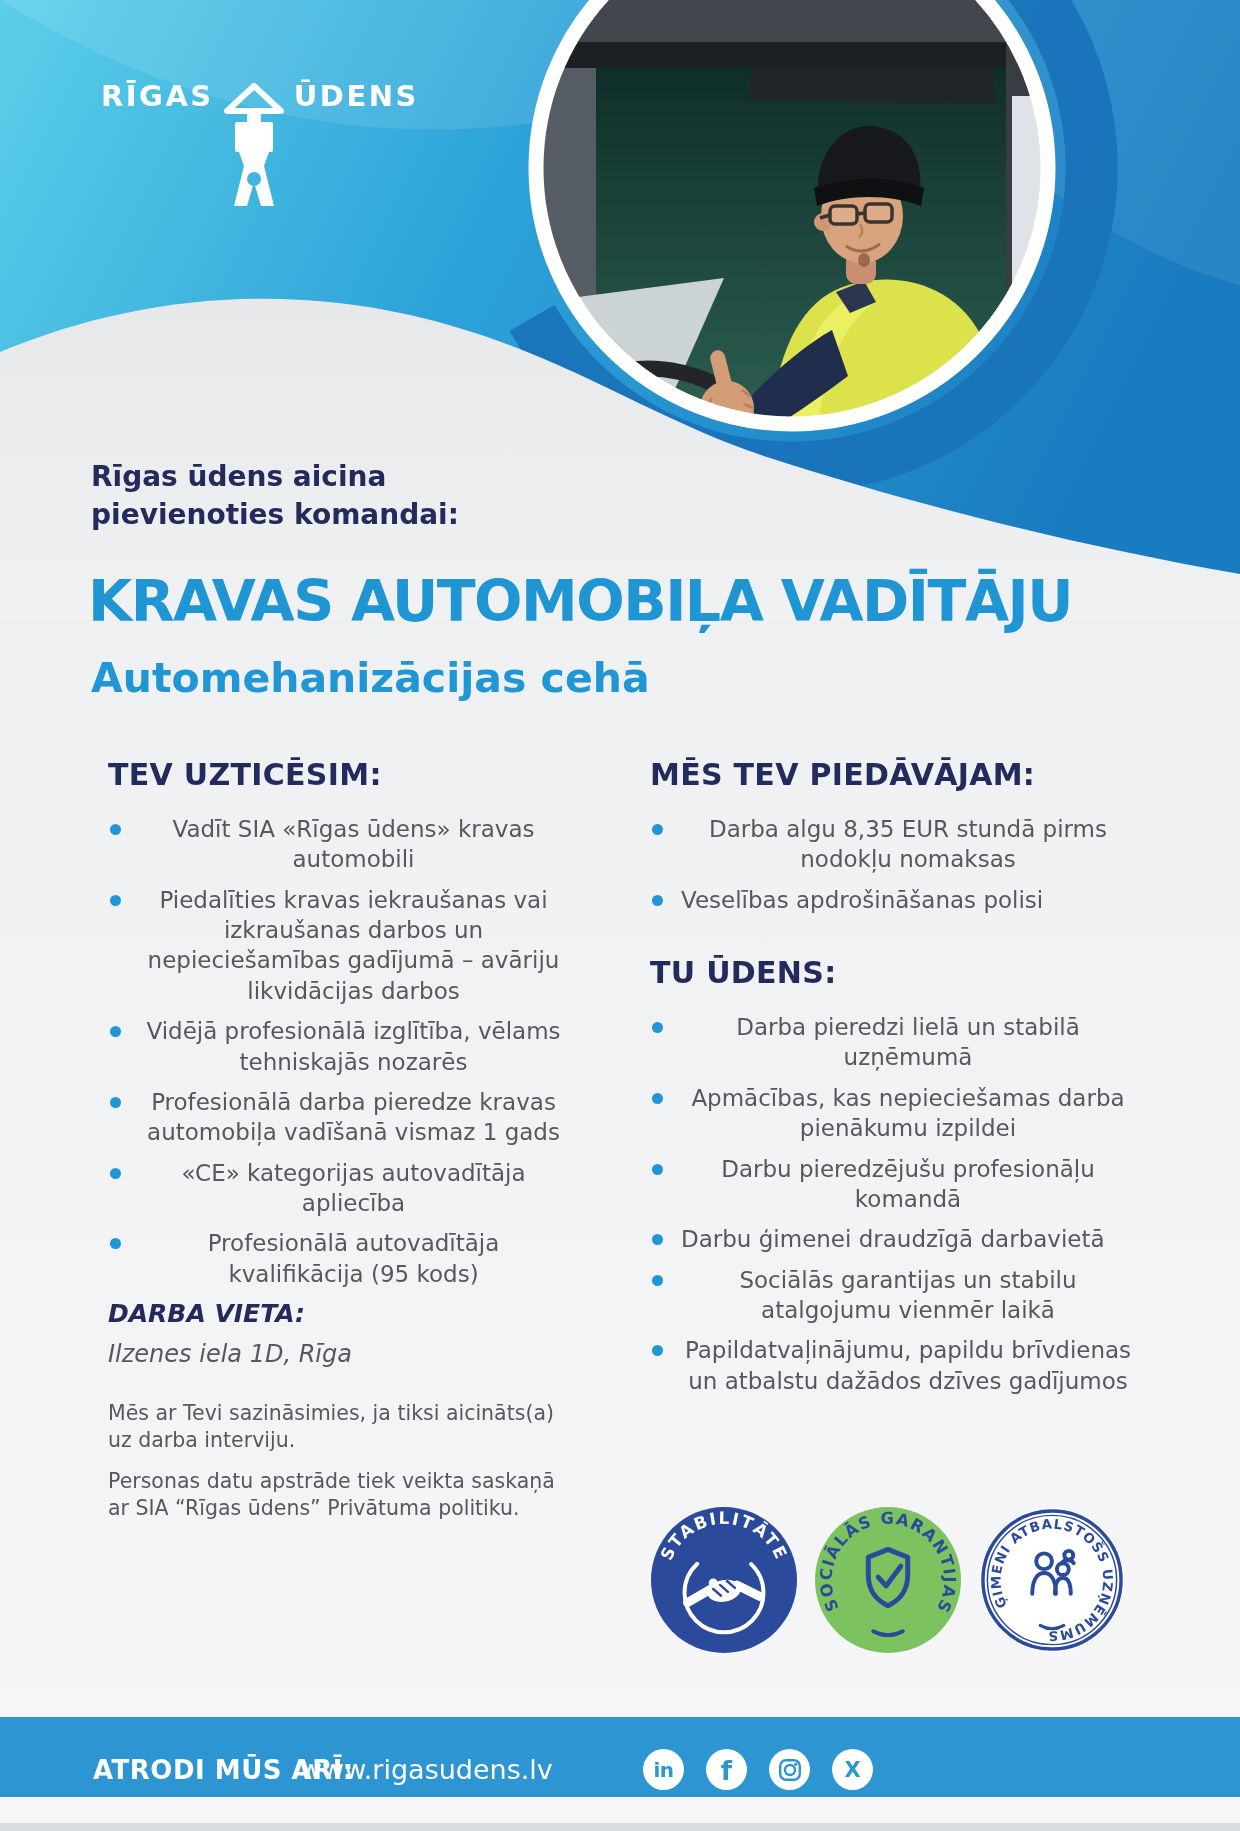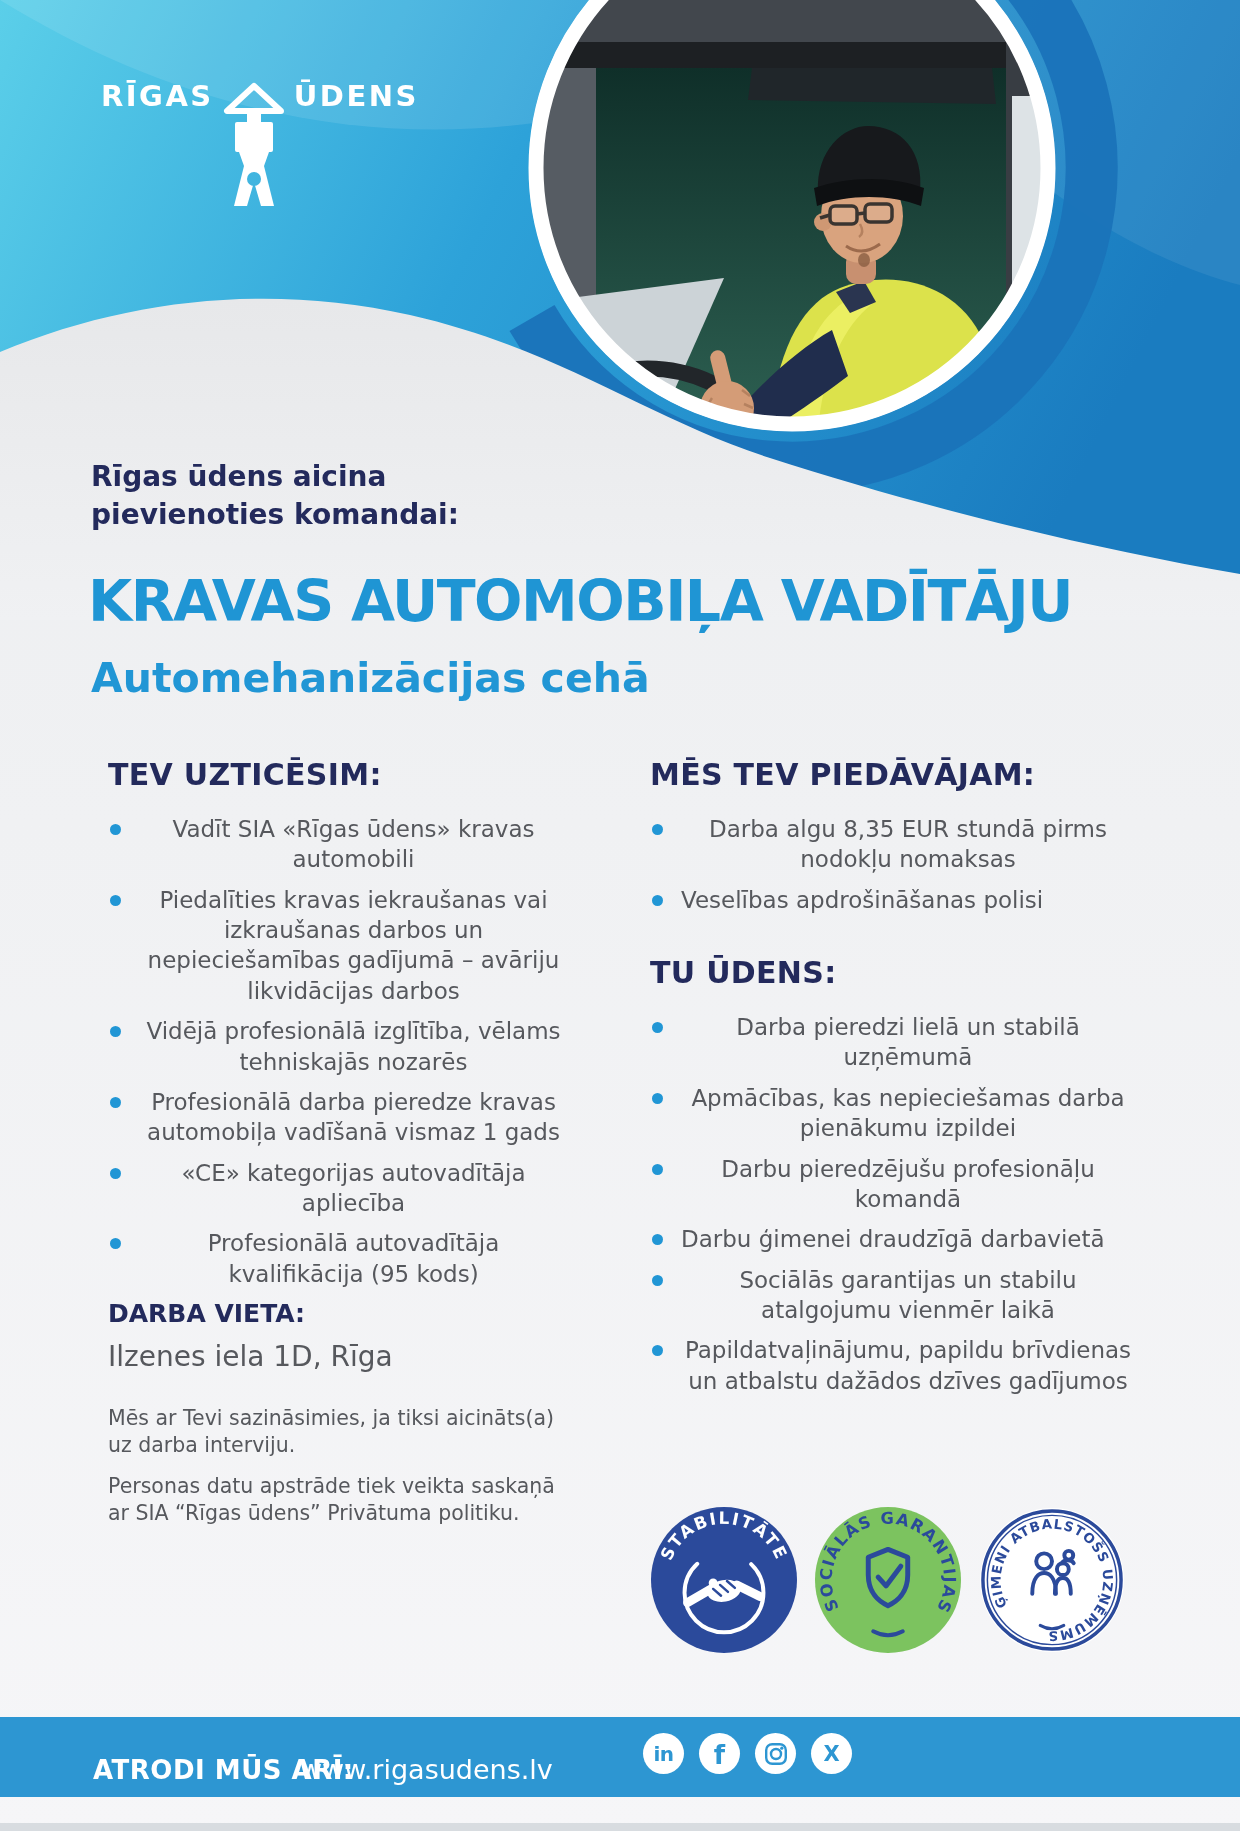--- a/index.html
+++ b/index.html
@@ -25,35 +25,35 @@
   
   .col{position:absolute;top:757px;}
   .col-left{left:108px;width:460px;}
   .col-right{left:650px;width:485px;}
   .col h2{font-size:30px;font-weight:bold;color:#232a5c;margin:0 0 22px;letter-spacing:0.3px;}
   .col h2.mt-a{margin-top:32px;}
   .col h2.mt-b{margin-top:40px;}
   .blist{list-style:none;margin:0;padding:0;}
   .blist li{display:flex;margin:0 0 10px;font-size:23px;color:#56585d;line-height:1.32;text-align:center;}
   .blist .dot{flex:none;width:11px;height:11px;border-radius:50%;background:#2196d5;margin:10px 18px 0 2px;}
-  .workplace{}
+  .workplace{font-style:italic;}
   .workplace h3{font-size:25px;font-weight:bold;color:#232a5c;margin:0 0 12px;}
-  .addr{font-size:28px;color:#56585d;margin:0;}
+  .addr{font-size:24px;color:#56585d;margin:0;}
   .notes{margin-top:32px;}
   .notes p{font-size:20.5px;color:#56585d;line-height:1.33;margin:0 0 13px;}
 
   
   .badges{position:absolute;left:650px;top:1506px;display:flex;gap:16px;}
   .badge svg{display:block;}
 
   
   .footer{position:absolute;left:0;right:0;top:1717px;height:80px;background:#2d96d2;}
   .footer-label{position:absolute;left:93px;top:38px;font-size:26px;font-weight:bold;color:#ffffff;letter-spacing:0.5px;}
   .footer-url{position:absolute;left:300px;top:37px;font-size:27px;color:#ffffff;}
-  .social{position:absolute;left:643px;top:16px;display:flex;gap:15px;}
+  .social{position:absolute;left:643px;top:32px;display:flex;gap:22px;}
   .sicon{width:41px;height:41px;border-radius:50%;background:#ffffff;color:#2d96d2;display:flex;align-items:center;justify-content:center;}
   .li-t{font-weight:bold;font-size:20px;letter-spacing:-0.5px;}
   .fb-t{font-weight:bold;font-size:26px;line-height:1;transform:translateY(1px);}
   .x-t{font-weight:bold;font-size:21px;}
   .bottom-strip{position:absolute;left:0;right:0;bottom:0;height:8px;background:#d8dce0;}
 </style>
 </head>
 <body>
 
 <div class="poster">

